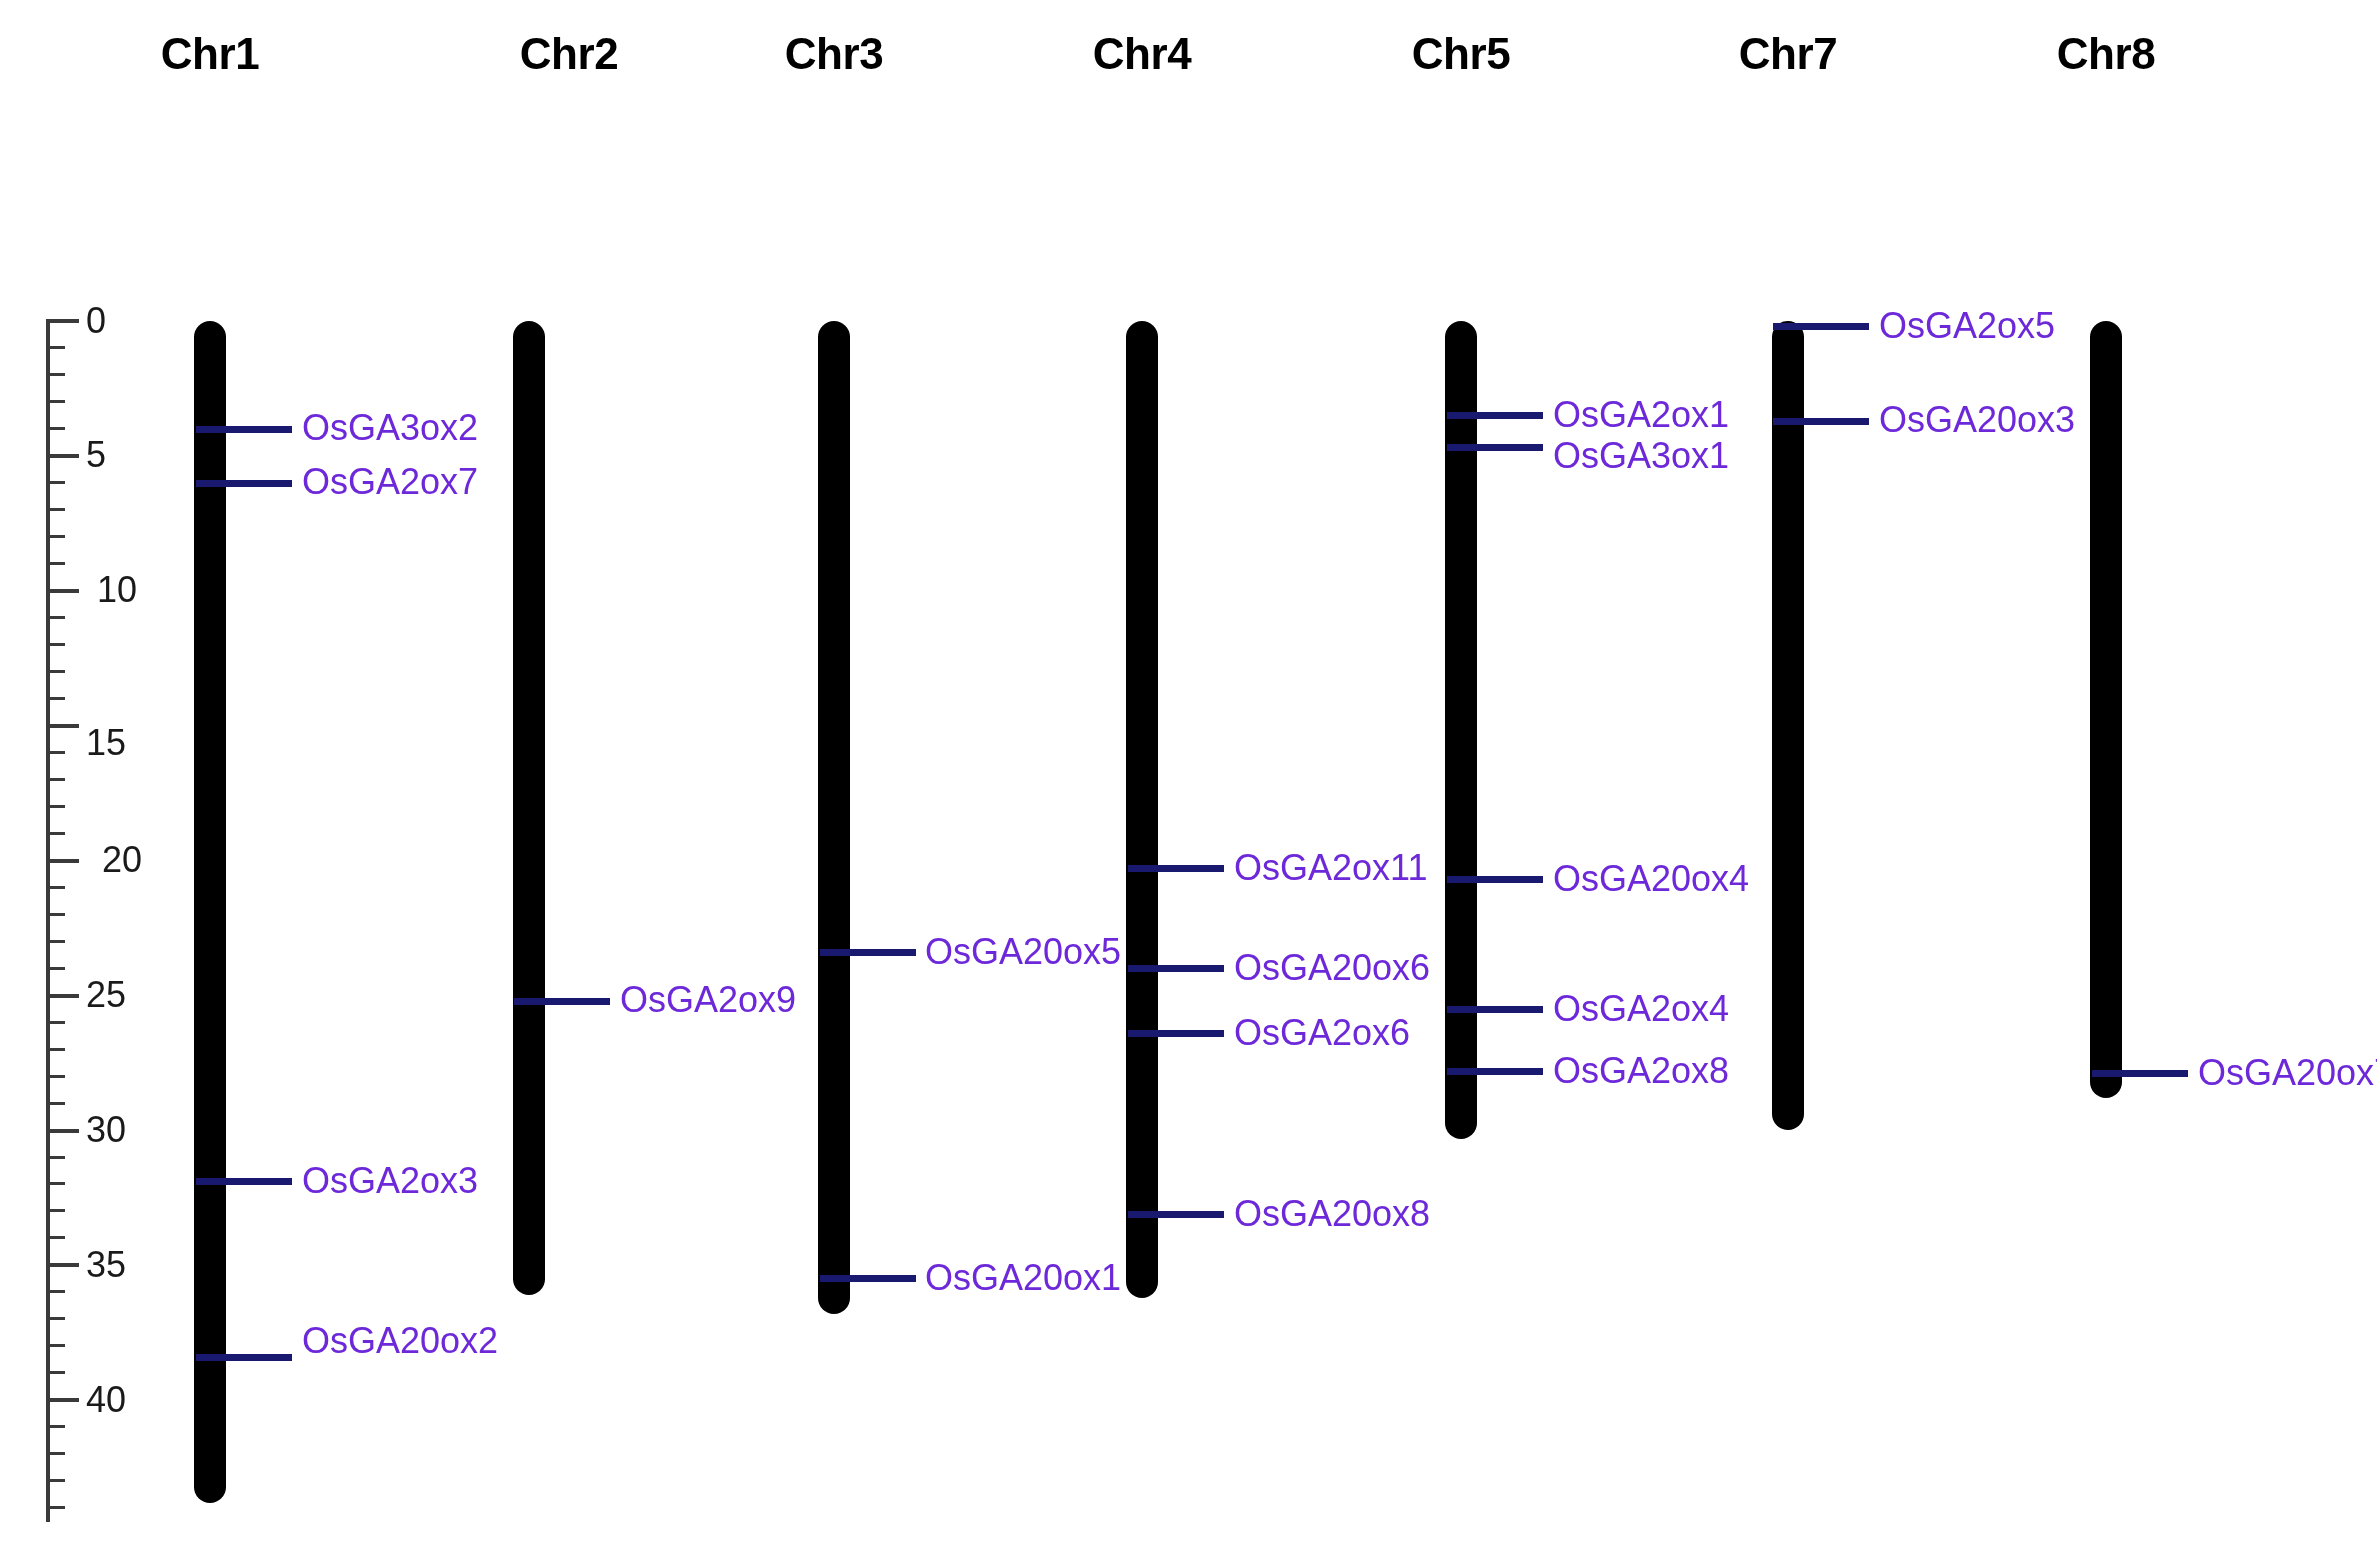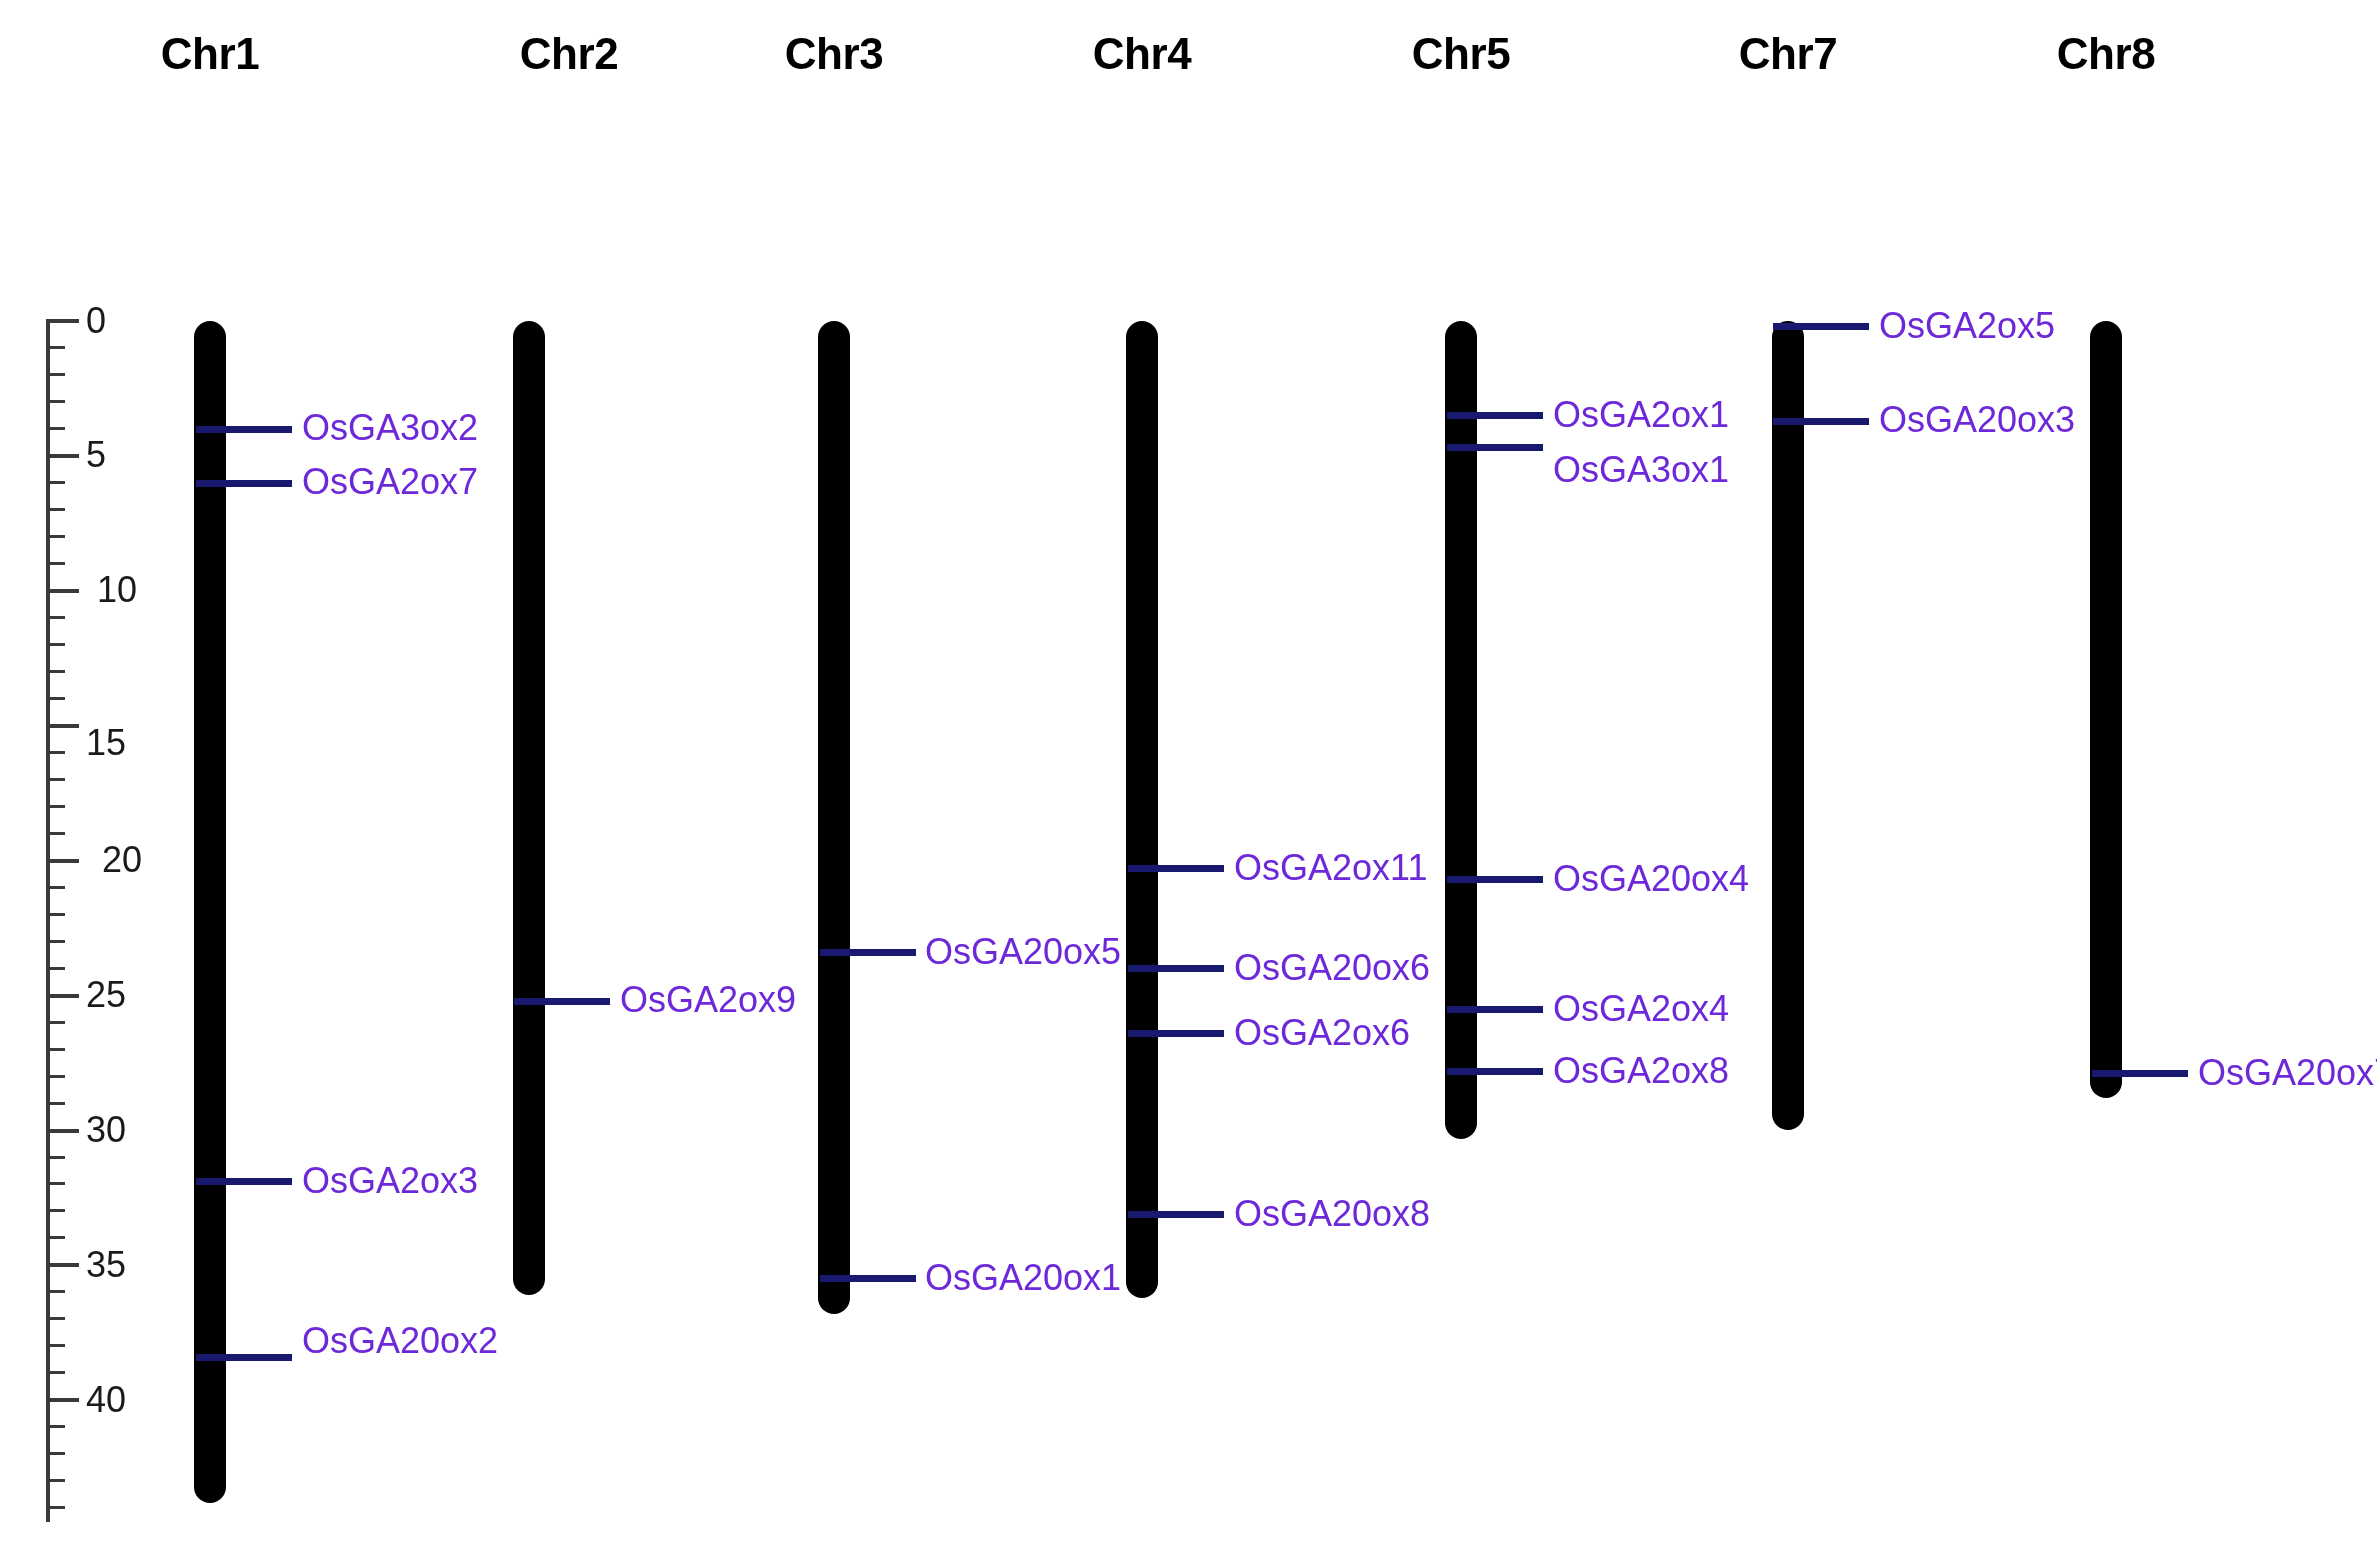--- a/index.html
+++ b/index.html
@@ -144,21 +144,21 @@
     <div class="marker-label" style="left: 1234px; top: 968px;">OsGA20ox6</div>
     <div class="marker-line" style="left: 1128px; top: 1030px; width: 96px;"></div>
     <div class="marker-label" style="left: 1234px; top: 1033px;">OsGA2ox6</div>
     <div class="marker-line" style="left: 1128px; top: 1211px; width: 96px;"></div>
     <div class="marker-label" style="left: 1234px; top: 1214px;">OsGA20ox8</div>
     <div class="chr-header" style="left: 1461px; top: 29px;">Chr5</div>
     <div class="chr-bar" style="left: 1445px; top: 321px; width: 32px; height: 818px;"></div>
     <div class="marker-line" style="left: 1447px; top: 412px; width: 96px;"></div>
     <div class="marker-label" style="left: 1553px; top: 415px;">OsGA2ox1</div>
     <div class="marker-line" style="left: 1447px; top: 444px; width: 96px;"></div>
-    <div class="marker-label" style="left: 1553px; top: 470px;">OsGA3ox1</div>
+    <div class="marker-label" style="left: 1553px; top: 456px;">OsGA3ox1</div>
     <div class="marker-line" style="left: 1447px; top: 876px; width: 96px;"></div>
     <div class="marker-label" style="left: 1553px; top: 879px;">OsGA20ox4</div>
     <div class="marker-line" style="left: 1447px; top: 1006px; width: 96px;"></div>
     <div class="marker-label" style="left: 1553px; top: 1009px;">OsGA2ox4</div>
     <div class="marker-line" style="left: 1447px; top: 1068px; width: 96px;"></div>
     <div class="marker-label" style="left: 1553px; top: 1071px;">OsGA2ox8</div>
     <div class="chr-header" style="left: 1788px; top: 29px;">Chr7</div>
     <div class="chr-bar" style="left: 1772px; top: 321px; width: 32px; height: 809px;"></div>
     <div class="marker-line" style="left: 1773px; top: 323px; width: 96px;"></div>
     <div class="marker-label" style="left: 1879px; top: 326px;">OsGA2ox5</div>

